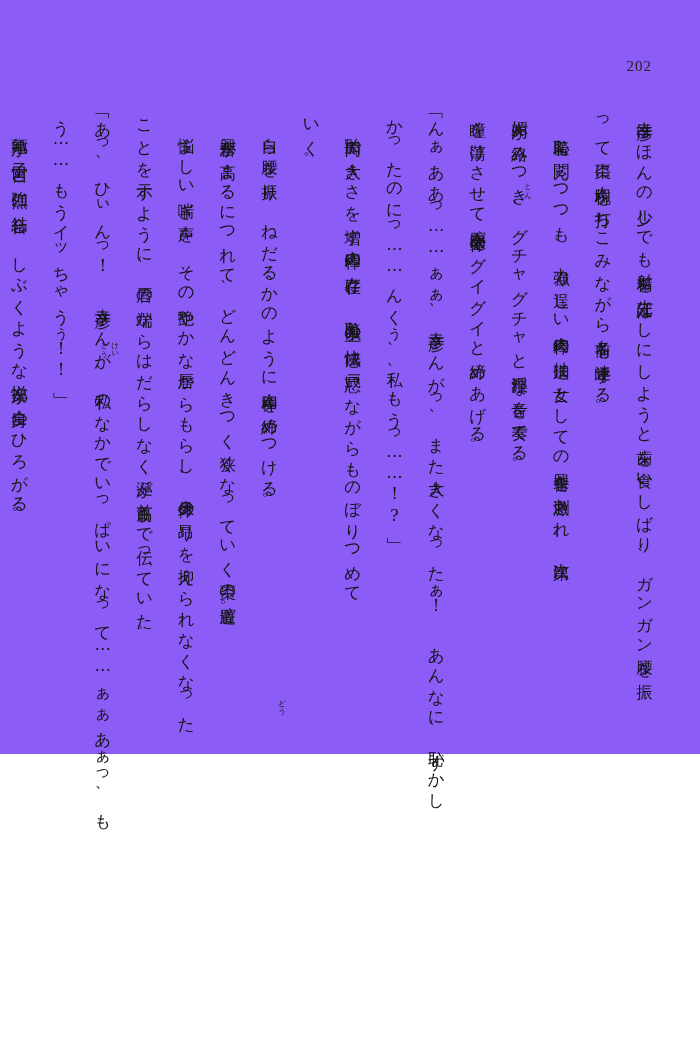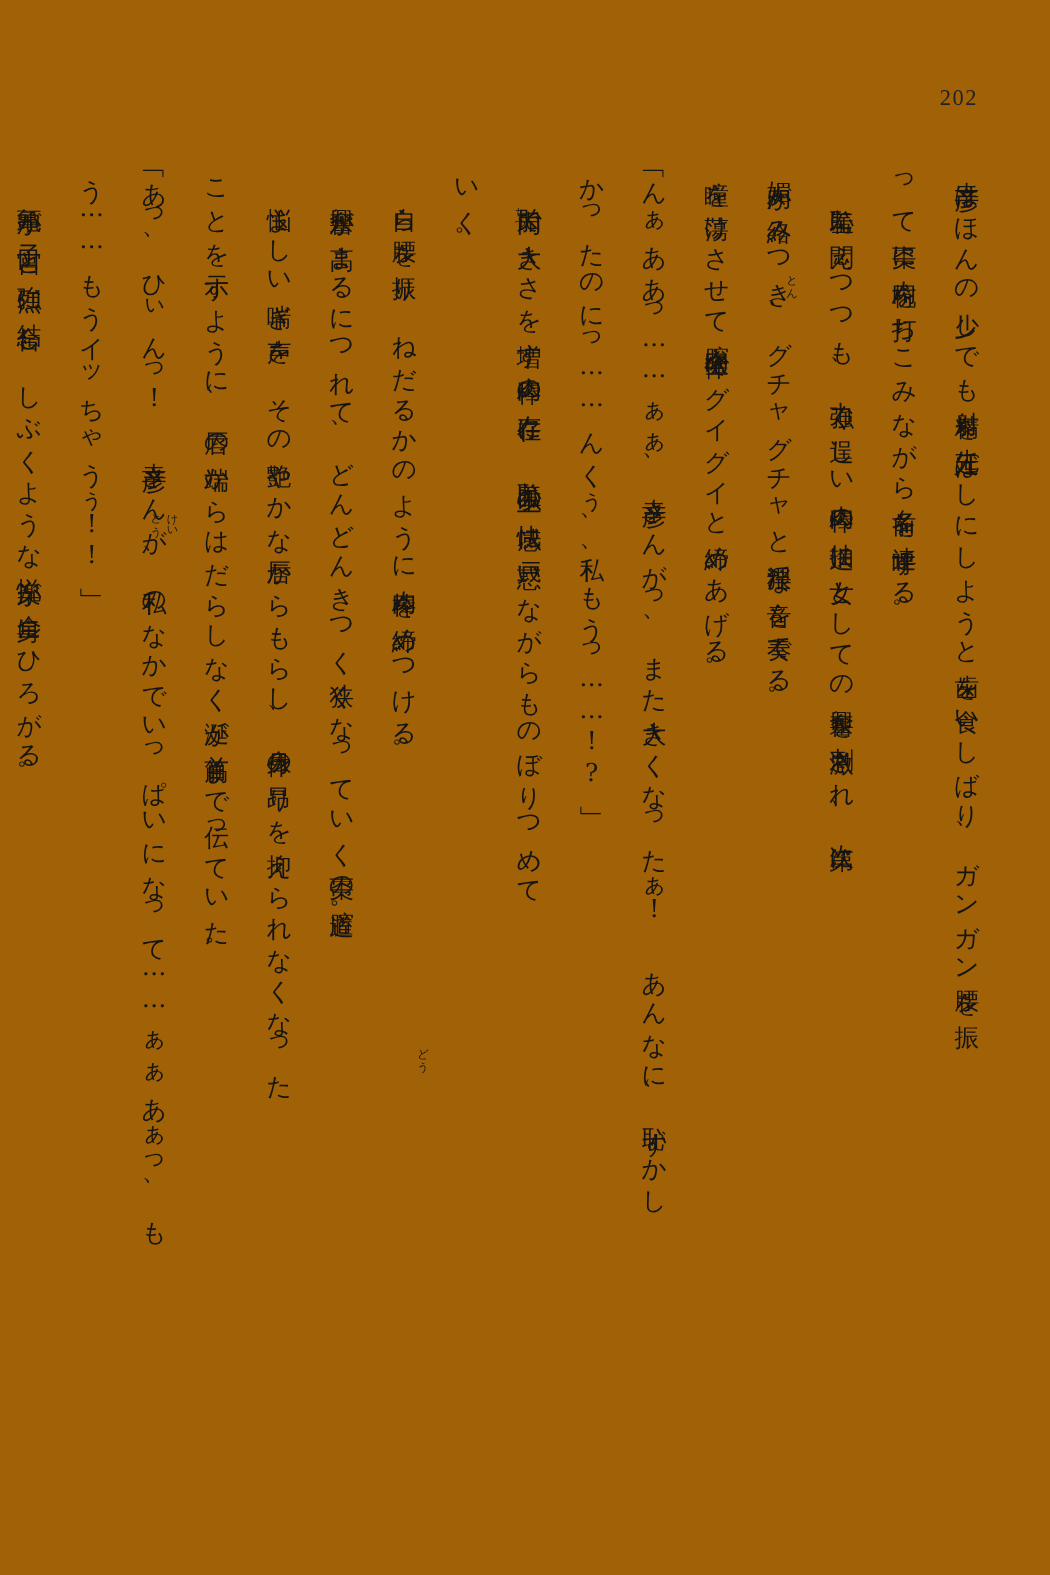--- a/index.html
+++ b/index.html
@@ -10,22 +10,22 @@
   body {
     width: 700px;
     height: 1050px;
     font-family: "Liberation Serif", "DejaVu Serif", serif;
     color: #1a1a1a;
     overflow: hidden;
   }
   .page {
     position: relative;
     width: 700px;
-    height: 1050px;
-    background: #a16207;
+    height: 754px;
+    background: #8b5cf6;
     box-sizing: border-box;
     padding-left: 44px;
   }
   .page-number {
     position: absolute;
     top: 58px;
     right: 48px;
     font-size: 15px;
     letter-spacing: 1px;
     color: #222;

